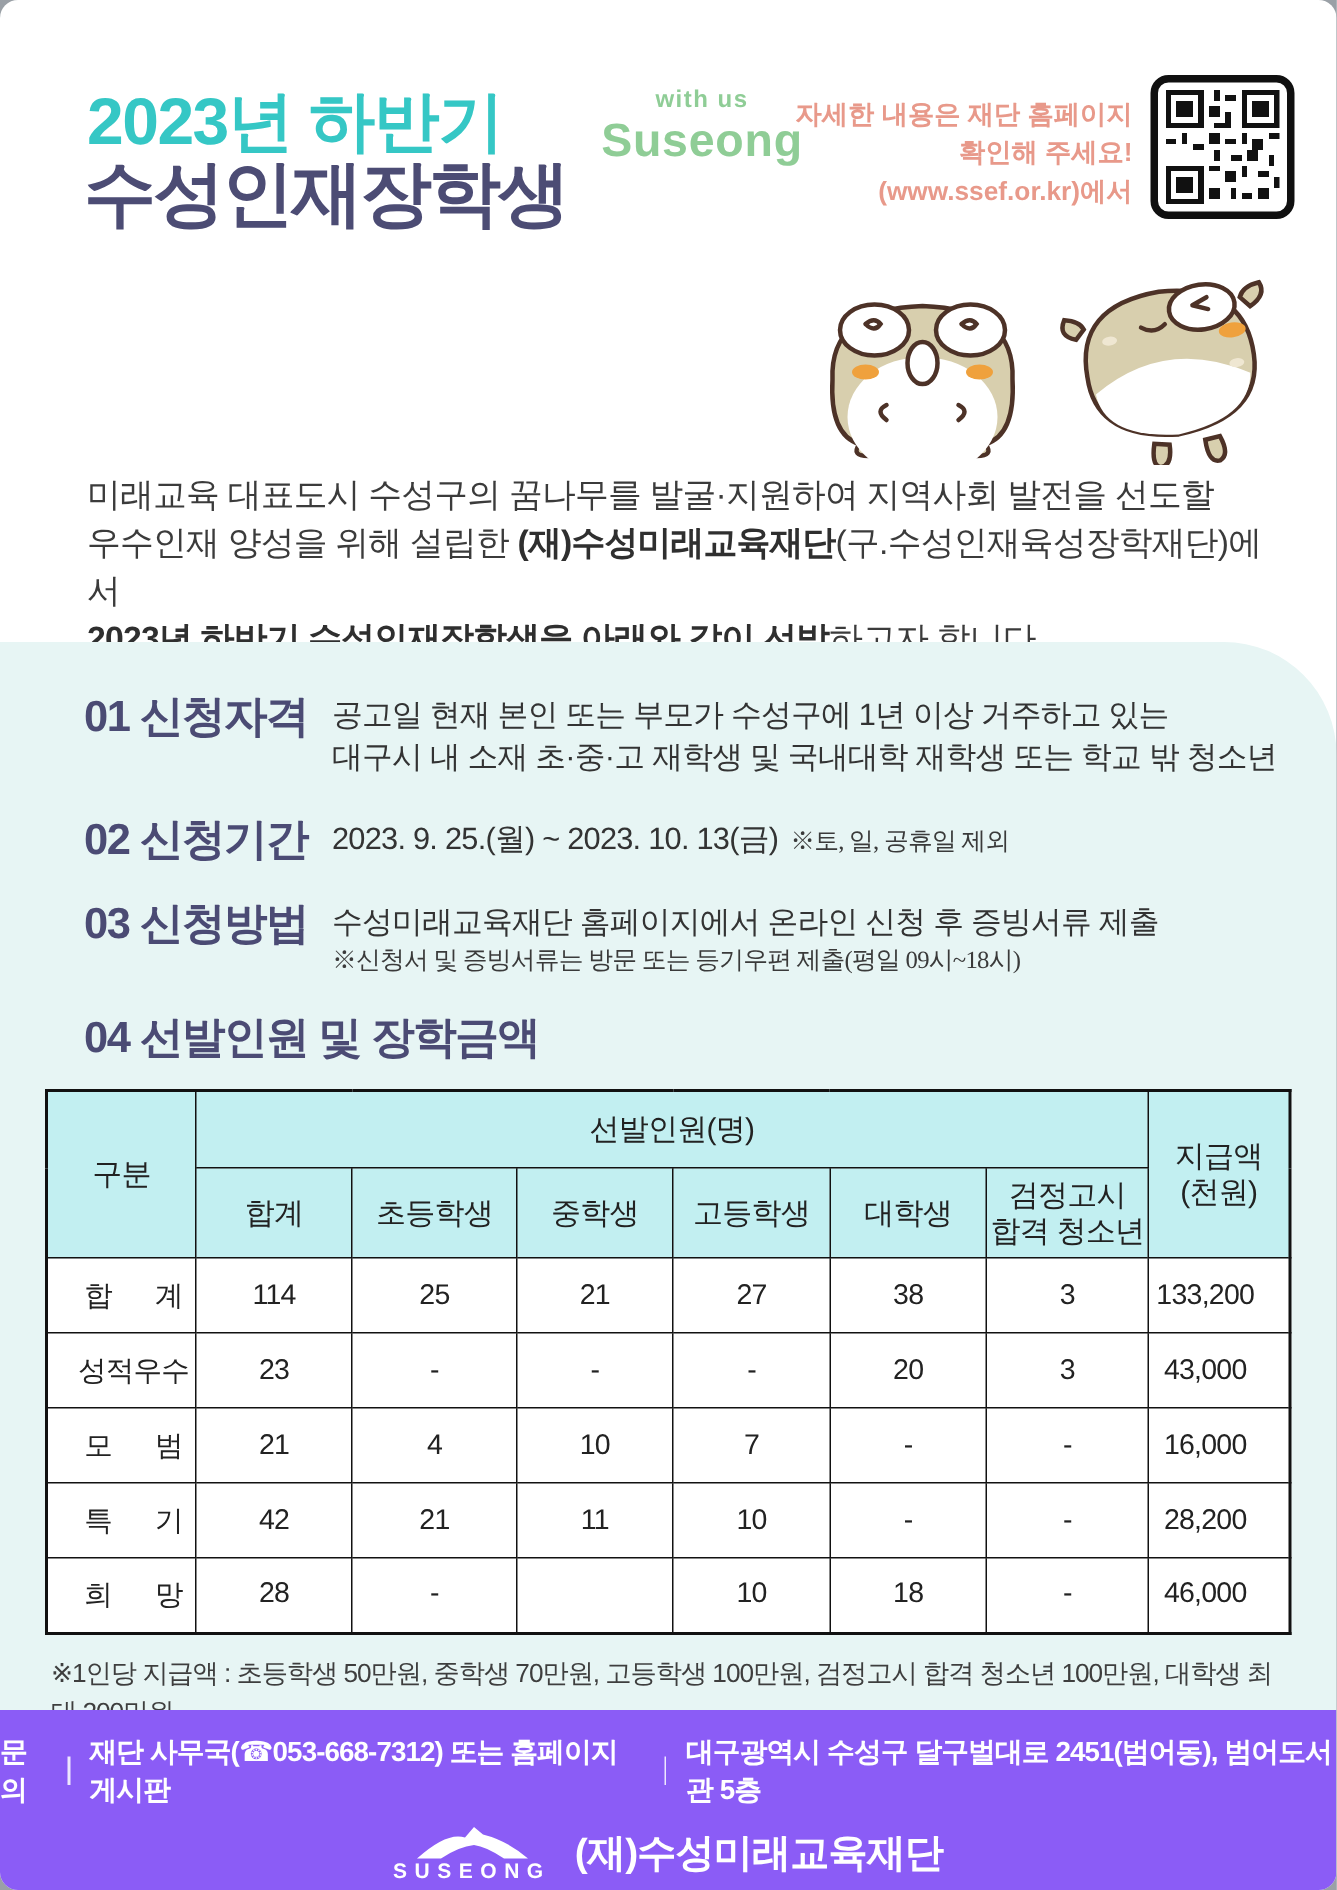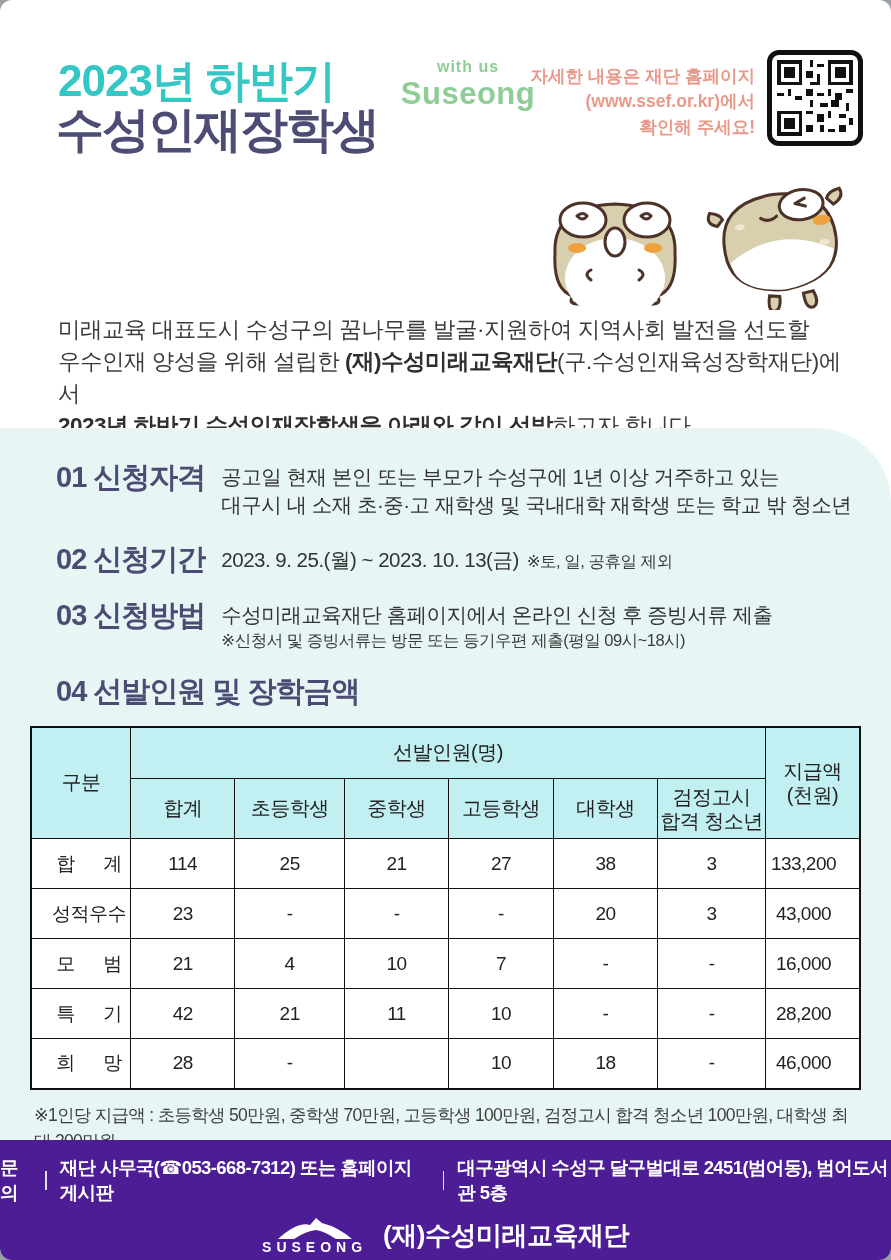--- a/index.html
+++ b/index.html
@@ -38,21 +38,21 @@
   }
   .intro b { color:#2f2f2f; }
   
   .panel {
     position:absolute; left:0; top:428px; width:891px; height:712px;
     background:#e7f5f4; border-top-right-radius:75px; padding:24px 30px 0 30px;
   }
   .section { display:flex; gap:16px; padding-left:26px; align-items:flex-start; }
   .sec-head { font-size:29px; font-weight:800; color:#4b4b74; white-space:nowrap; letter-spacing:-1px; }
   .sec-body { font-size:20.5px; line-height:1.38; color:#333; letter-spacing:-0.5px; padding-top:5px; }
-  .sec-note  { font-size:16.5px; color:#3a3a3a; letter-spacing:-0.5px; }
+  .sec-note  { font-size:16.5px; color:#3a3a3a; letter-spacing:-0.5px;font-family:Liberation Serif, serif; }
   .s01 { margin-top:6px; }
   .s02 { margin-top:20px; align-items:center; }
   .s02 .sec-body { padding-top:2px; }
   .s02 .sec-note { display:inline; margin-left:8px; }
   .s03 { margin-top:16px; }
   .s04 { margin-top:20px; }
   
   table.sch {
     width:831px; margin:14px auto 0 auto; border-collapse:collapse;
     border:2.5px solid #111; background:#fff; table-layout:fixed;
@@ -66,21 +66,21 @@
   table.sch thead tr.h2 th { height:60px; }
   table.sch tbody td { height:50px; font-size:19px; background:#fff; }
   td.c-label { text-align:left; padding-left:16px; white-space:pre; }
   td.c-amount { text-align:right; padding-right:18px; }
   .pre { white-space:pre-line; line-height:1.2; }
   
   .footnotes { margin:12px 0 0 4px; font-size:17.5px; line-height:1.5; color:#3e3e3e; letter-spacing:-0.7px; }
   
   .footer {
     position:absolute; left:0; bottom:0; width:891px; height:120px;
-    background:#4c1d95; color:#fff;
+    background:#8b5cf6; color:#fff;
   }
   .contact {
     display:flex; justify-content:center; align-items:center; gap:13px;
     padding-top:15px; font-size:18.5px; font-weight:600; letter-spacing:-0.6px;
   }
   .vdiv { width:1.5px; height:19px; background:rgba(255,255,255,0.85); }
   .footer-logo-row { display:flex; justify-content:center; align-items:center; gap:16px; margin-top:10px; }
   .sm-logo { display:flex; flex-direction:column; align-items:center; }
   .sm-logo .word { font-size:14px; font-weight:700; letter-spacing:5px; margin-top:-2px; }
   .org-name { font-size:26px; font-weight:800; letter-spacing:-0.5px; }
@@ -95,22 +95,22 @@
     <div>수성인재장학생</div>
   </div>
 
   <div class="suseong-logo">
     <div class="withus">with us</div>
     <div class="brand">Suseong</div>
   </div>
 
   <div class="qr-note">
     <div>자세한 내용은 재단 홈페이지</div>
+    <div>확인해 주세요!</div>
     <div>(www.ssef.or.kr)에서</div>
-    <div>확인해 주세요!</div>
   </div>
 
   <div class="qr-box">
     <svg viewBox="0 0 21 21" shape-rendering="crispEdges">
       <rect x="0" y="0" width="7" height="7" fill="#111"></rect>
         <rect x="1" y="1" width="5" height="5" fill="#fff"></rect>
         <rect x="2" y="2" width="3" height="3" fill="#111"></rect>
       <rect x="14" y="0" width="7" height="7" fill="#111"></rect>
         <rect x="15" y="1" width="5" height="5" fill="#fff"></rect>
         <rect x="16" y="2" width="3" height="3" fill="#111"></rect>

